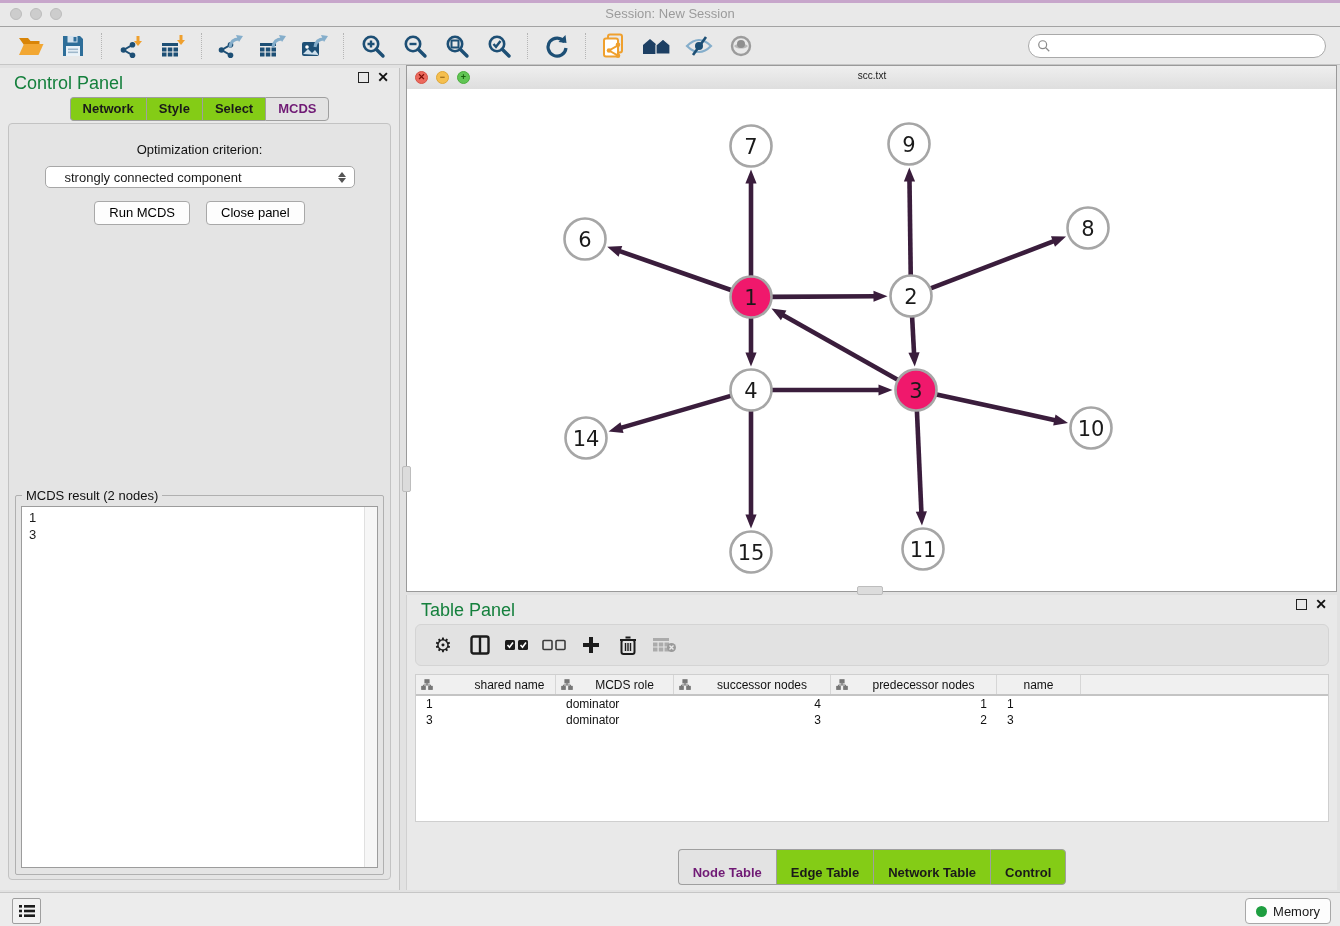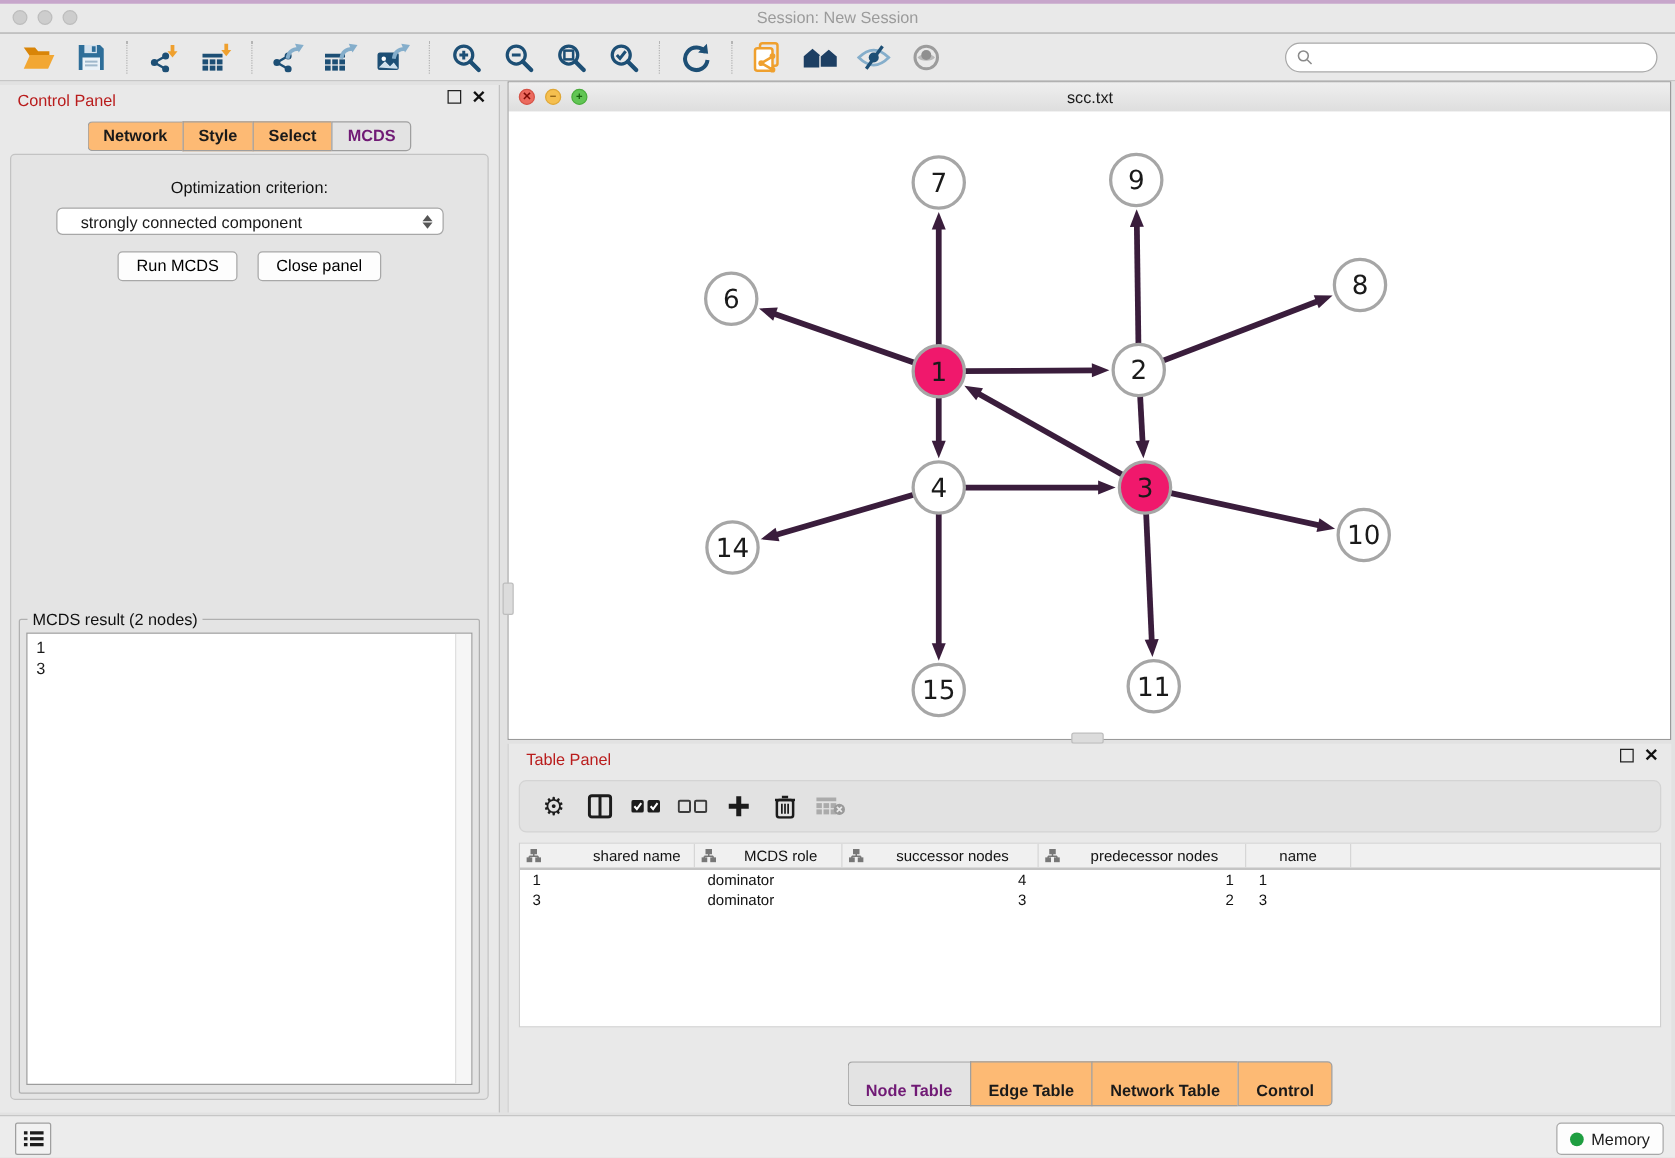--- a/index.html
+++ b/index.html
@@ -22,26 +22,26 @@
   .main-toolbar{position:absolute;left:0;top:27px;width:1340px;height:38px;background:#e9e9e9;border-bottom:1px solid #c6c6c6;display:flex;align-items:center;padding:0 10px;box-sizing:border-box;}
   .tbtn{width:34px;height:30px;display:flex;align-items:center;justify-content:center;margin:0 4px;cursor:default;}
   .tsep{width:1px;height:26px;margin:0 7px;border-left:1px dotted #b5b5b5;}
   .toolbar-spacer{flex:1;}
   .searchbox{width:288px;height:22px;background:#fff;border:1px solid #a9a9a9;border-radius:12px;display:flex;align-items:center;padding-left:8px;margin-right:4px;}
   .searchbox input{border:none;outline:none;flex:1;height:18px;font-size:12px;background:transparent;font-family:"Liberation Sans",sans-serif;}
 
   
   .control-panel{position:absolute;left:0;top:68px;width:400px;height:822px;background:#e9e9e9;border-right:1px solid #c2c2c2;box-sizing:border-box;}
   .panel-header{position:relative;height:24px;}
-  .panel-header .ptitle{position:absolute;left:14px;top:5px;font-size:13px;color:#b91c1c;}
+  .panel-header .ptitle{position:absolute;left:14px;top:5px;font-size:18px;color:#15803d;}
   .panel-header .pbtns{position:absolute;right:10px;top:4px;display:flex;gap:8px;align-items:center;}
   .float-glyph{width:11px;height:11px;border:1.5px solid #222;box-sizing:border-box;}
   .close-glyph{font-size:14px;font-weight:bold;color:#111;line-height:11px;}
   .tabbar{display:flex;justify-content:center;margin-top:5px;position:relative;z-index:2;}
-  .tab{border:1px solid #9f9f9f;border-right:none;background:#fdba74;font-size:13px;font-weight:bold;padding:3px 12px 4px;cursor:default;}
+  .tab{border:1px solid #9f9f9f;border-right:none;background:#84cc16;font-size:13px;font-weight:bold;padding:3px 12px 4px;cursor:default;}
   .tab:first-child{border-radius:4px 0 0 4px;}
   .tab:last-child{border-right:1px solid #9f9f9f;border-radius:0 4px 4px 0;}
   .tab.disabled-active{background:#e3e3e3;color:#701a75;}
   .cp-body{position:absolute;left:8px;right:8px;top:55px;bottom:10px;background:#e4e4e4;border:1px solid #c3c3c3;border-radius:4px;}
   .opt-label{margin-top:18px;text-align:center;font-size:13px;color:#111;}
   .dropdown{position:relative;margin:9px auto 0;width:310px;height:22px;background:#fff;border:1px solid #a7a7a7;border-radius:5px;display:flex;align-items:center;box-sizing:border-box;}
   .dropdown .dval{flex:1;font-size:13px;padding-left:19px;}
   .dd-arrows{width:16px;display:flex;flex-direction:column;align-items:center;gap:1px;margin-right:4px;}
   .dd-arrows i{display:block;width:0;height:0;border-left:4px solid transparent;border-right:4px solid transparent;}
   .dd-arrows i.up{border-bottom:5px solid #555;}
@@ -54,21 +54,21 @@
   .result-scroll{position:absolute;right:0;top:0;bottom:0;width:12px;background:#f6f6f6;border-left:1px solid #e0e0e0;}
 
   
   .network-window{position:absolute;left:406px;top:65px;width:931px;height:527px;background:#fff;border:1px solid #9a9a9a;box-sizing:border-box;}
   .net-titlebar{position:relative;height:23px;background:linear-gradient(#efefef,#dedede);border-bottom:1px solid #b5b5b5;}
   .traffic{position:absolute;left:8px;top:5px;display:flex;gap:8px;}
   .traffic .tl{width:13px;height:13px;border-radius:50%;font-size:9px;font-weight:bold;display:flex;align-items:center;justify-content:center;line-height:1;}
   .tl.red{background:#ec6a5e;border:1px solid #d55347;color:#7e0b05;box-sizing:border-box;}
   .tl.yellow{background:#f5bf4f;border:1px solid #dfa736;color:#8a5d12;box-sizing:border-box;}
   .tl.green{background:#61c554;border:1px solid #4aad3c;color:#17620d;box-sizing:border-box;}
-  .net-title{position:absolute;left:1px;right:0;top:4px;text-align:center;font-size:13px;color:#1a1a1a;}
+  .net-title{position:absolute;left:1px;right:0;top:4px;text-align:center;font-size:10px;color:#1a1a1a;}
   .net-canvas{position:absolute;left:0;top:23px;right:0;bottom:0;background:#fff;}
   .splitter-v{position:absolute;left:-5px;top:400px;width:7px;height:24px;background:#dcdcdc;border:1px solid #bdbdbd;border-radius:2px;}
   .splitter-h{position:absolute;bottom:-4px;left:450px;width:24px;height:7px;background:#dcdcdc;border:1px solid #bdbdbd;border-radius:2px;}
 
   
   .table-panel{position:absolute;left:406px;top:595px;width:931px;height:295px;background:#e9e9e9;box-sizing:border-box;border-left:1px solid #d0d0d0;}
   .tp-toolbar{position:absolute;left:8px;right:8px;top:29px;height:42px;background:#e2e2e2;border:1px solid #d4d4d4;border-radius:6px;display:flex;align-items:center;padding-left:12px;box-sizing:border-box;}
   .tp-btn{width:30px;height:30px;display:flex;align-items:center;justify-content:center;margin-right:7px;cursor:default;}
   .tp-btn .uni{font-size:20px;color:#1c1c1c;}
   .fx-label{font-family:"DejaVu Serif",serif;font-style:italic;font-size:18px;color:#b3b3b3;}

